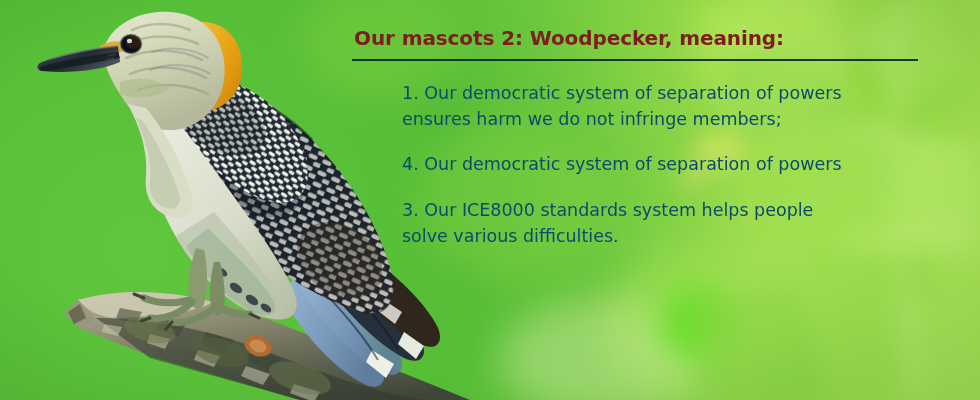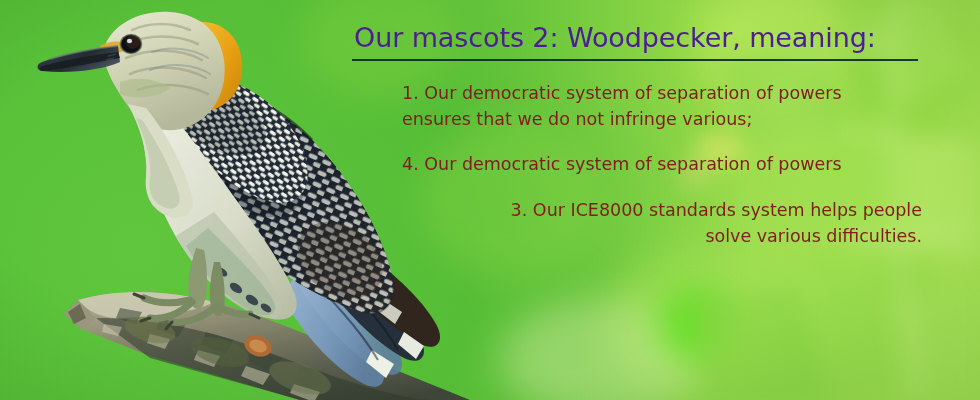--- a/index.html
+++ b/index.html
@@ -52,46 +52,46 @@
   }
 
   
   .text-col {
     position: absolute;
     left: 352px;
     top: 24px;
     width: 570px;
   }
   .title {
-    font-size: 27px;
-    font-weight: normal;
-    color: #4c1d95;
+    font-size: 20px;
+    font-weight: bold;
+    color: #7f1d1d;
     letter-spacing: -0.1px;
     margin: 0 0 0 0;
     padding-left: 2px;
     line-height: 28px;
     white-space: nowrap;
   }
   .rule {
     margin-top: 7px;
     width: 566px;
     height: 2px;
     background: #0c2a26;
     opacity: 0.92;
   }
   .para {
     font-size: 17.5px;
     line-height: 26px;
-    color: #7f1d1d;
+    color: #0c4a6e;
     margin: 0;
     padding-left: 50px;
   }
   .para.p1 { margin-top: 19px; }
   .para.p2 { margin-top: 19px; }
-  .para.p3 { margin-top: 20px; text-align: right; }
+  .para.p3 { margin-top: 20px; }
   .para .line { display: block; white-space: nowrap; }
 </style>
 </head>
 <body>
 
 <div id="banner">
 
   <div class="bg-base"></div>
 
   <div class="bokeh" style="left:700px;top:-30px;width:150px;height:140px;background:#b6e85c;opacity:.75;"></div>
@@ -361,21 +361,21 @@
   </svg>
 
   <div class="text-col">
 
     <div class="title">Our mascots 2: Woodpecker, meaning:</div>
 
     <div class="rule"></div>
 
     <p class="para p1">
       <span class="line">1. Our democratic system of separation of powers</span>
-      <span class="line">ensures that we do not infringe various;</span>
+      <span class="line">ensures harm we do not infringe members;</span>
     </p>
 
     <p class="para p2">
       <span class="line">4. Our democratic system of separation of powers</span>
     </p>
 
     <p class="para p3">
       <span class="line">3. Our ICE8000 standards system helps people</span>
       <span class="line">solve various difficulties.</span>
     </p>

